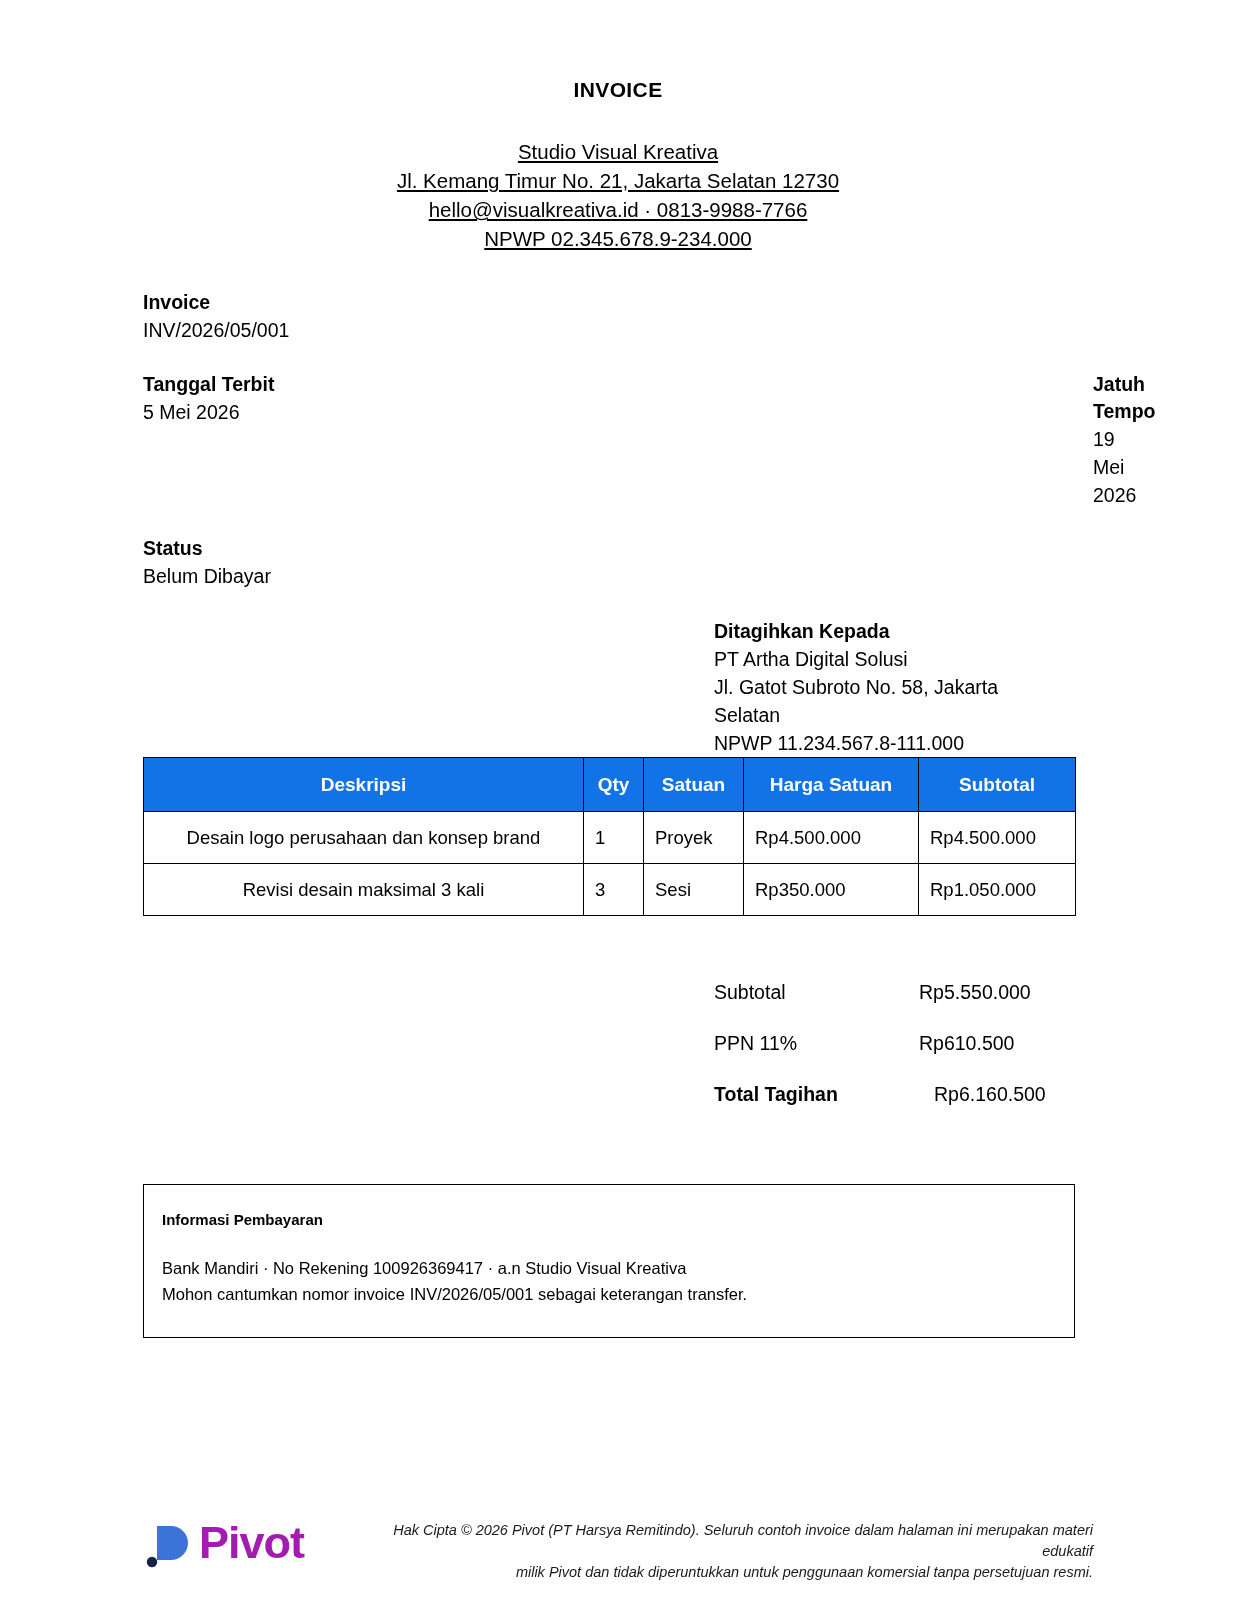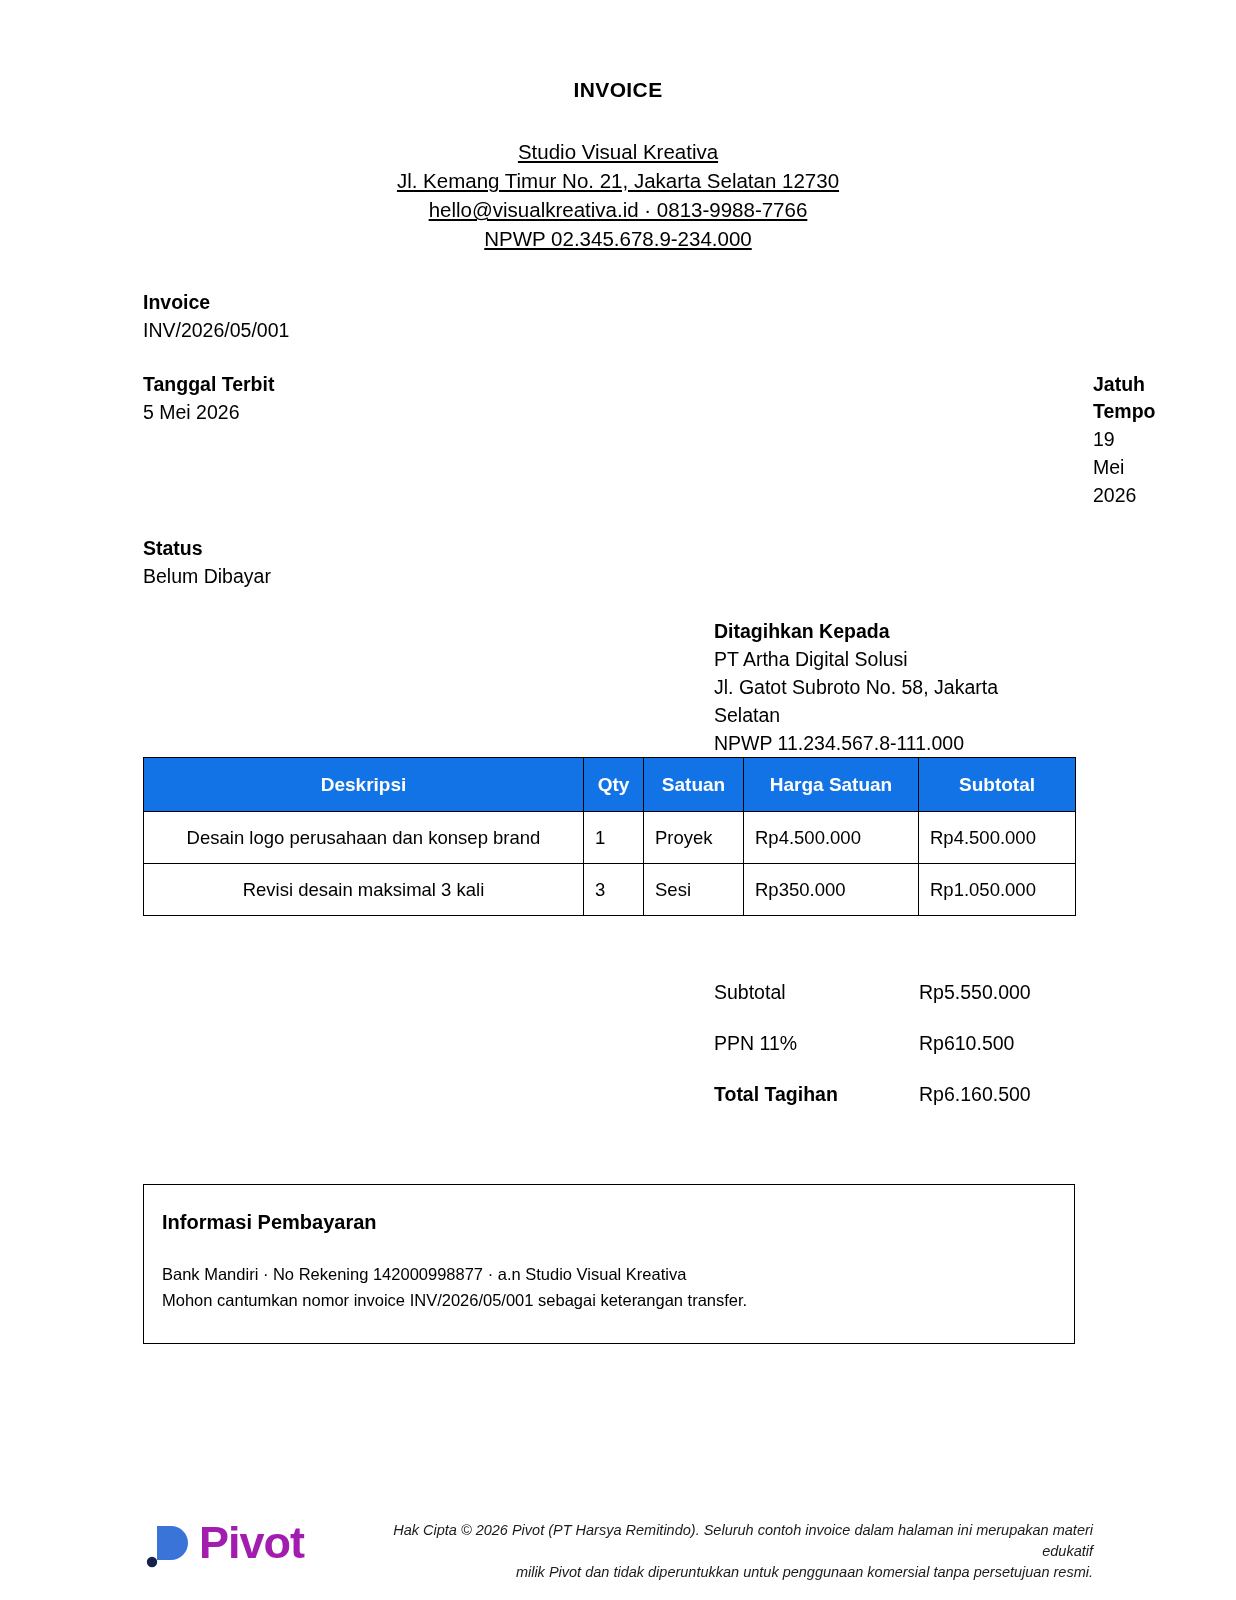--- a/index.html
+++ b/index.html
@@ -113,41 +113,41 @@
   .totals {
     margin-top: 65px;
     margin-left: 571px;
     width: 360px;
   }
   .totals-row {
     display: flex;
     align-items: baseline;
     margin-bottom: 28px;
   }
-  .totals-row:last-child { margin-bottom: 0; }
+  .totals-row:last-child { margin-bottom: 0; gap: 15px; }
   .totals-label {
     width: 205px;
     font-size: 19.5px;
   }
   .totals-value {
     font-size: 19.5px;
   }
   .totals-row.grand .totals-label { font-weight: bold; }
 
   
   .paybox {
     margin-top: 78px;
     width: 932px;
     box-sizing: border-box;
     border: 1.5px solid #000000;
     padding: 26px 18px 30px 18px;
     min-height: 140px;
   }
   .paybox-title {
-    font-size: 20px;
+    font-size: 15px;
     font-weight: bold;
     margin-bottom: 27px;
   }
   .paybox-line {
     font-size: 16.5px;
     line-height: 26px;
   }
 
   
   .footer {
@@ -288,21 +288,21 @@
       <div class="totals-value">Rp610.500</div>
     </div>
     <div class="totals-row grand">
       <div class="totals-label">Total Tagihan</div>
       <div class="totals-value">Rp6.160.500</div>
     </div>
   </div>
 
   <div class="paybox">
     <div class="paybox-title">Informasi Pembayaran</div>
-    <div class="paybox-line">Bank Mandiri · No Rekening 142000998877 · a.n Studio Visual Kreativa</div>
+    <div class="paybox-line">Bank Mandiri · No Rekening 100926369417 · a.n Studio Visual Kreativa</div>
     <div class="paybox-line">Mohon cantumkan nomor invoice INV/2026/05/001 sebagai keterangan transfer.</div>
   </div>
 
   <div class="footer">
     <div class="logo">
       <span class="logo-mark">
         <svg width="52" height="56" viewBox="0 0 52 56" xmlns="http://www.w3.org/2000/svg">
           <path d="M14 14 H28 a17 17 0 0 1 0 34 H14 Z" fill="#3b74d8"></path>
           <circle cx="9" cy="50" r="5.2" fill="#15224b"></circle>
         </svg>

